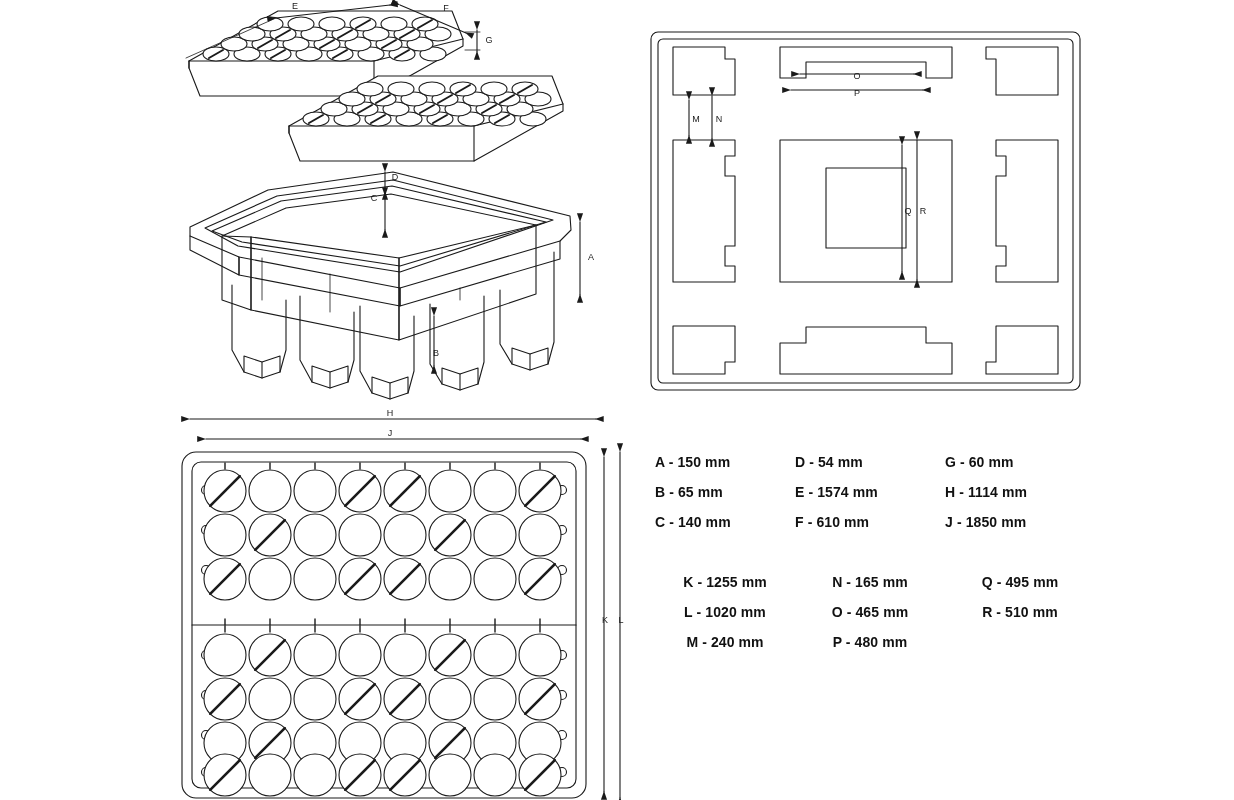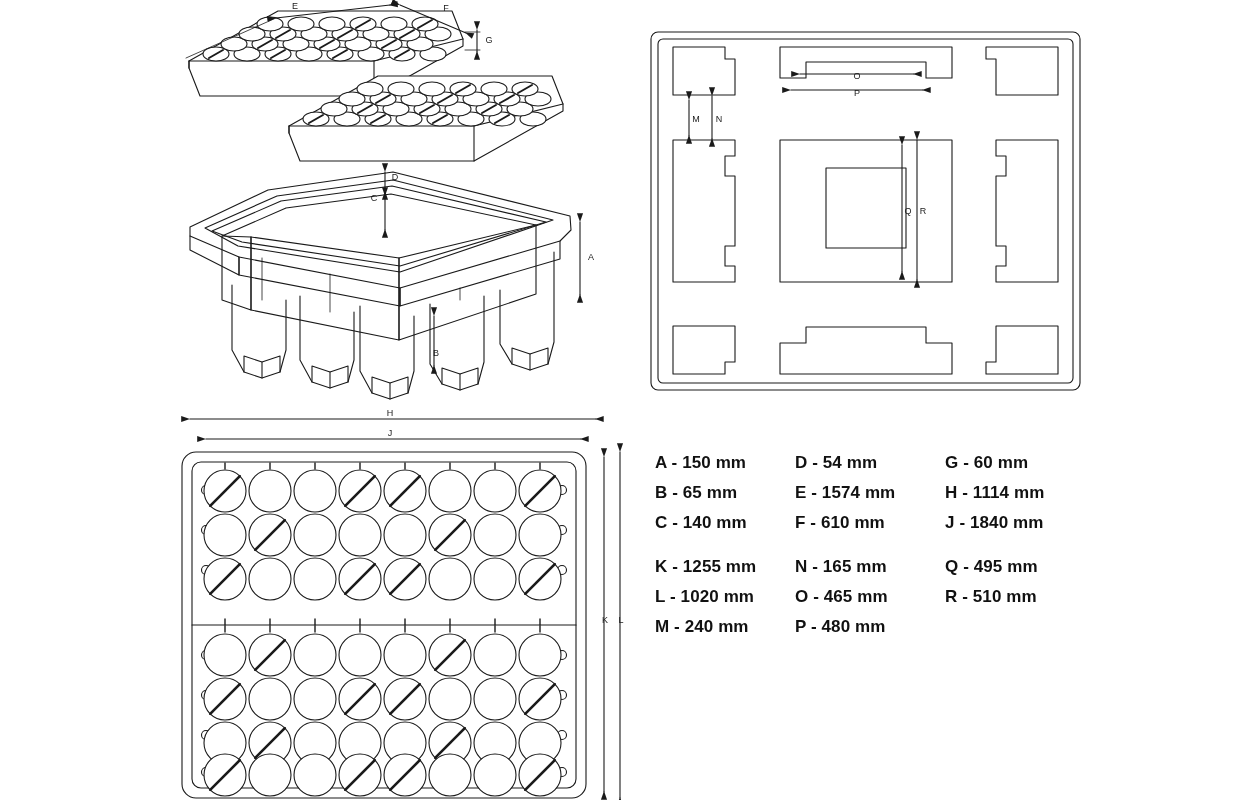--- a/index.html
+++ b/index.html
@@ -32,24 +32,25 @@
     left: 655px;
     top: 452px;
     width: 440px;
   }
   .dim-group {
     display: grid;
     grid-template-columns: 140px 150px 150px;
     row-gap: 9px;
   }
   .dim-group.second {
-    margin-top: 23px;
+    margin-top: 39px;
+    text-align: center;
   }
   .dim-item {
-    font-size: 17px;
+    font-size: 14px;
     font-weight: bold;
     letter-spacing: 0.1px;
     color: #111111;
     white-space: nowrap;
     line-height: 21px;
   }
   .dim-item.empty { visibility: hidden; }
 </style>
 </head>
 <body>
@@ -468,21 +469,21 @@
   <div class="dim-list">
     <div class="dim-group first">
       <div class="dim-item">A - 150 mm</div>
       <div class="dim-item">D - 54 mm</div>
       <div class="dim-item">G - 60 mm</div>
       <div class="dim-item">B - 65 mm</div>
       <div class="dim-item">E - 1574 mm</div>
       <div class="dim-item">H - 1114 mm</div>
       <div class="dim-item">C - 140 mm</div>
       <div class="dim-item">F - 610 mm</div>
-      <div class="dim-item">J - 1840 mm</div>
+      <div class="dim-item">J - 1850 mm</div>
     </div>
     <div class="dim-group second">
       <div class="dim-item">K - 1255 mm</div>
       <div class="dim-item">N - 165 mm</div>
       <div class="dim-item">Q - 495 mm</div>
       <div class="dim-item">L - 1020 mm</div>
       <div class="dim-item">O - 465 mm</div>
       <div class="dim-item">R - 510 mm</div>
       <div class="dim-item">M - 240 mm</div>
       <div class="dim-item">P - 480 mm</div>

